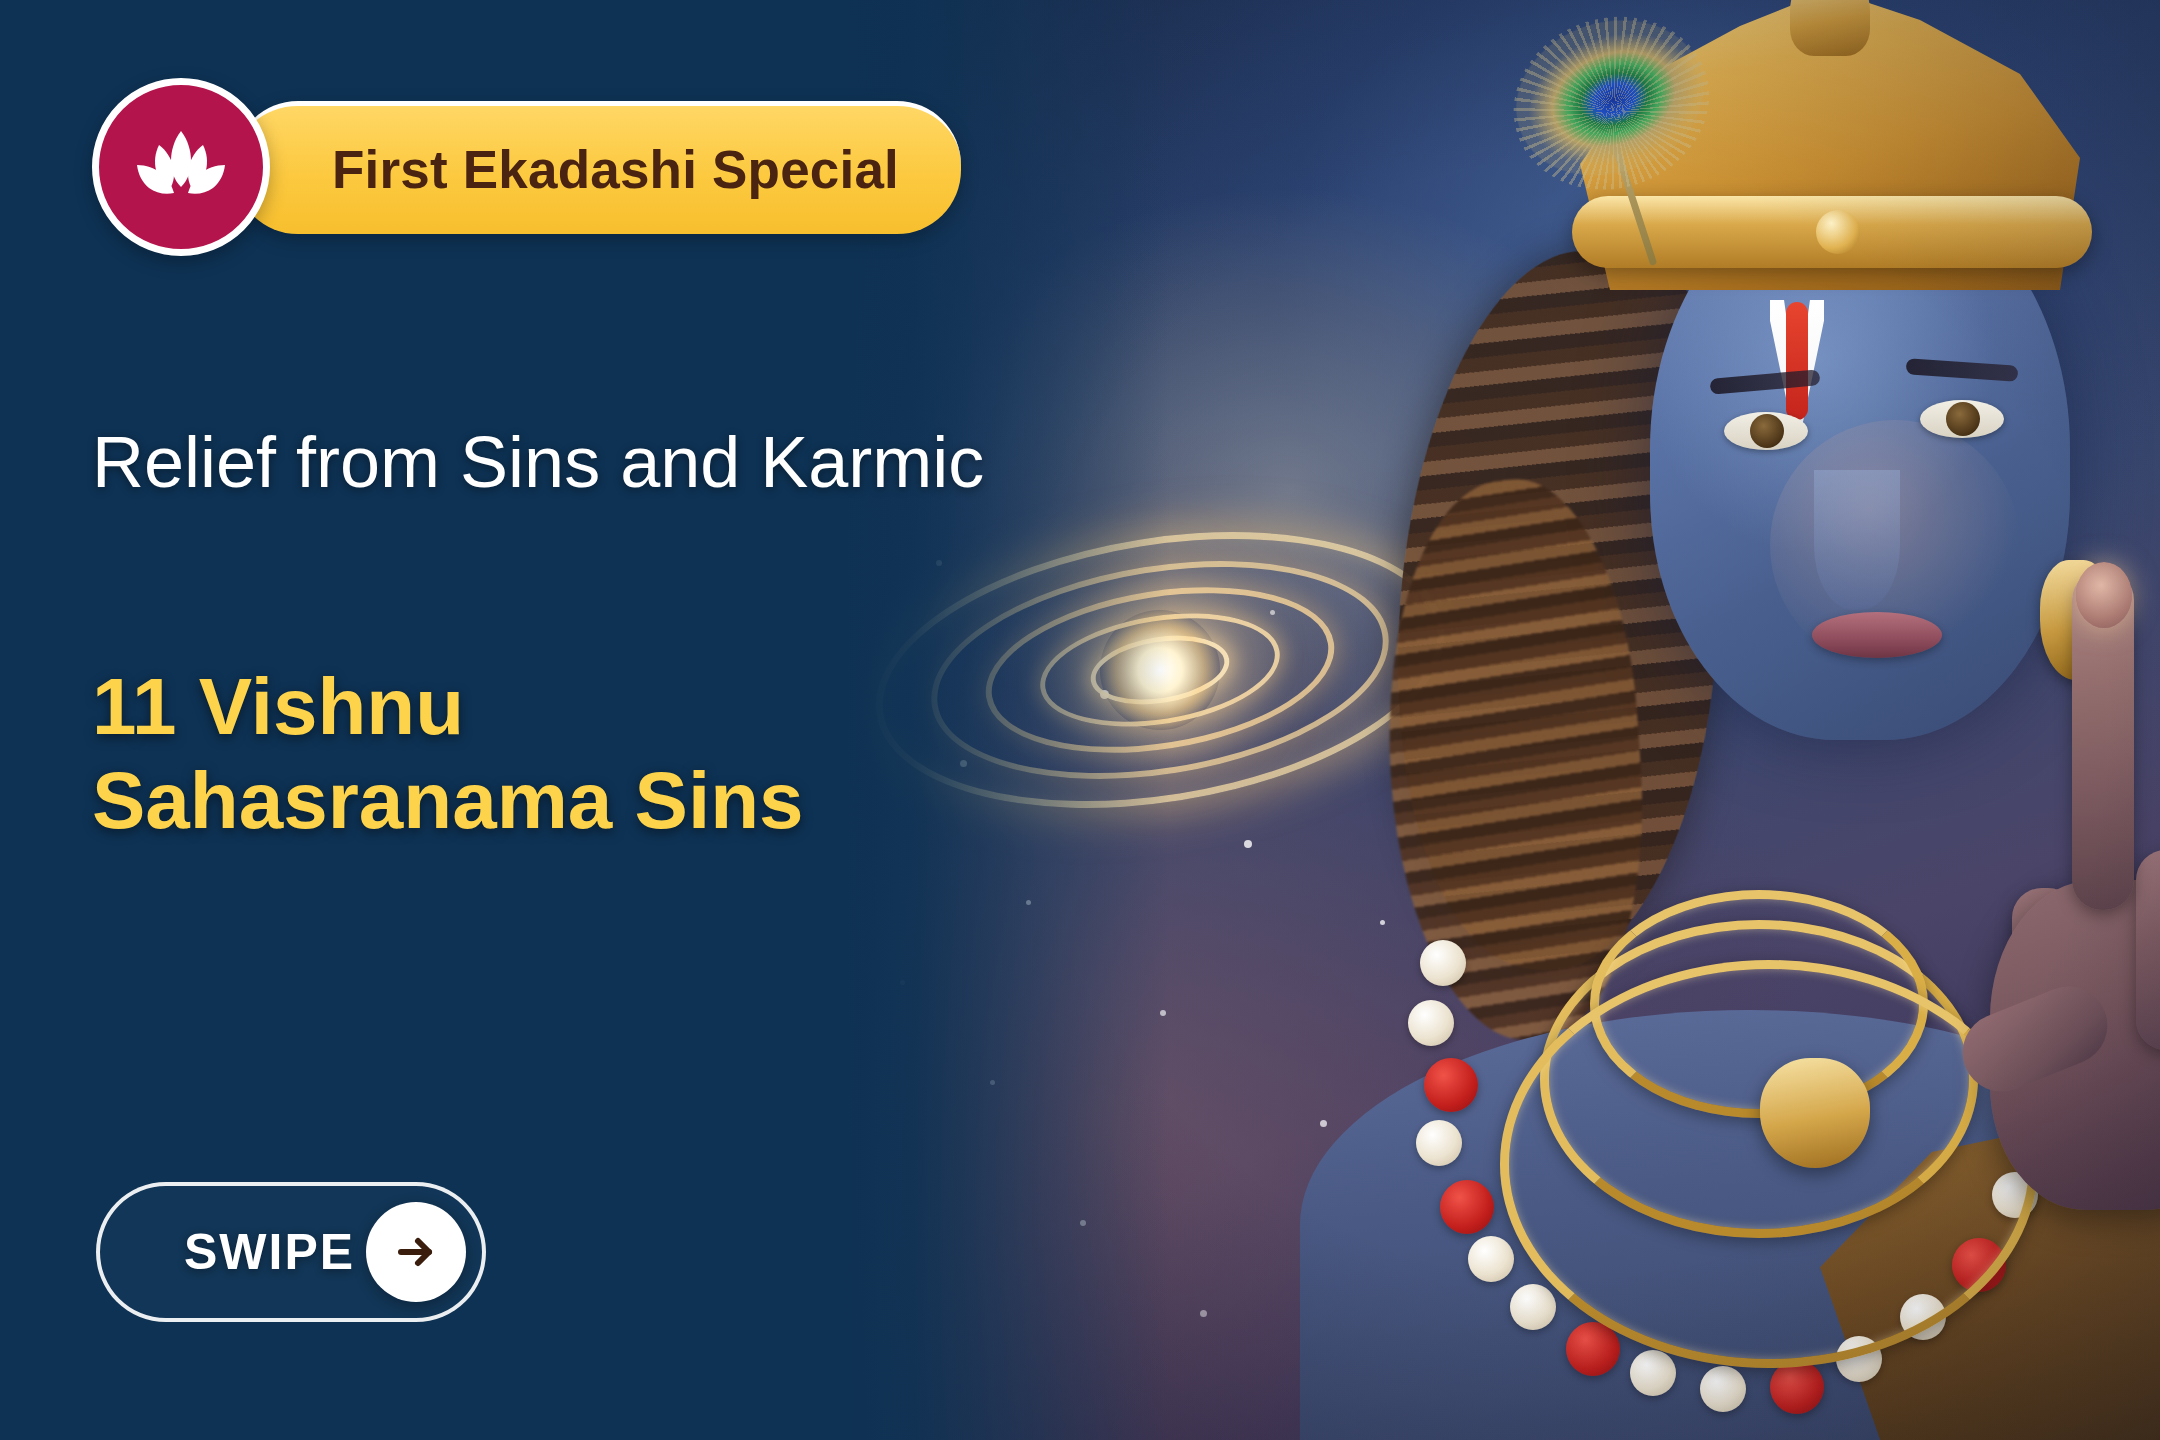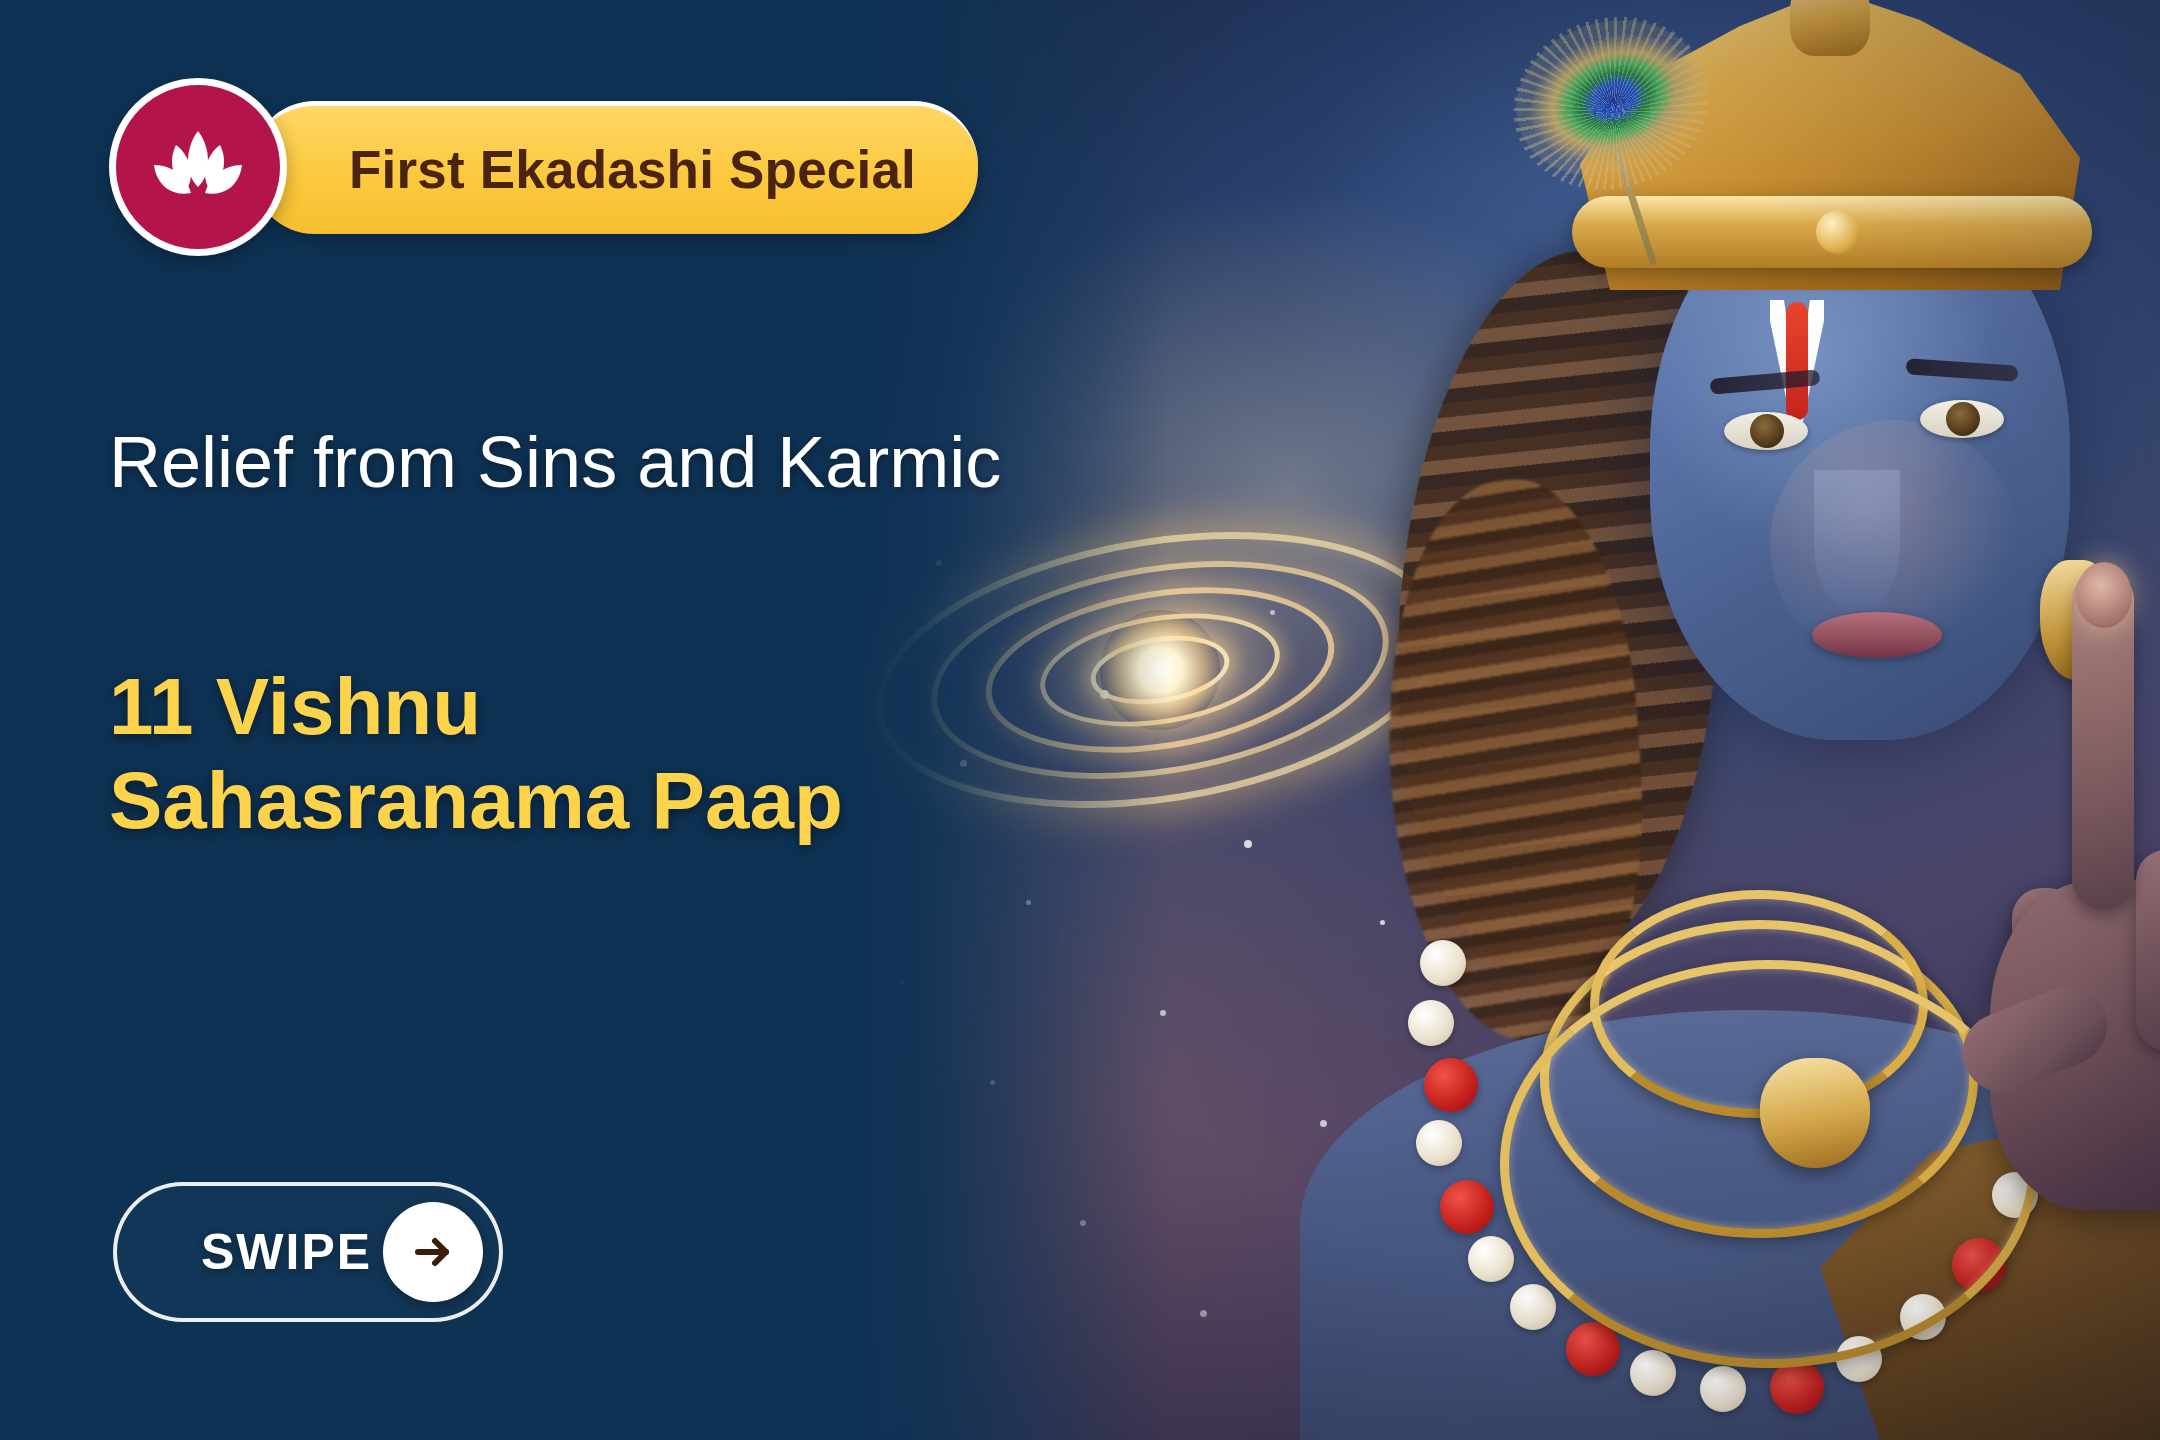--- a/index.html
+++ b/index.html
@@ -231,21 +231,21 @@
     background:linear-gradient(175deg,#5d6d9b 0%,#4a5a85 40%,#3a4668 100%);
   }
   .robe{
     position:absolute;left:620px;bottom:0;width:430px;height:320px;
     background:linear-gradient(170deg,#8a6330 0%,#6d4a22 50%,#4d3417 100%);
     clip-path:polygon(14% 100%, 0 46%, 26% 10%, 62% 0, 100% 24%, 100% 100%);
   }
 
   
   #content{
-    position:absolute;left:17px;top:0;width:1180px;height:1440px;
+    position:absolute;left:0;top:0;width:1180px;height:1440px;
     z-index:5;
   }
 
   
   .badge-row{
     position:absolute;left:92px;top:78px;height:178px;
     display:flex;align-items:center;
   }
   .logo-circle{
     position:relative;z-index:3;
@@ -439,21 +439,21 @@
         <span class="badge-text">First Ekadashi Special</span>
       </div>
     </div>
 
     <div class="subhead">
       <span class="ln">Relief from Sins and Karmic</span>
     </div>
 
     <div class="headline">
       <span class="ln">11 Vishnu</span>
-      <span class="ln">Sahasranama Paap</span>
+      <span class="ln">Sahasranama Sins</span>
     </div>
 
     <div class="swipe-btn">
       <span class="swipe-label">SWIPE</span>
       <span class="swipe-circle">
         <svg width="52" height="52" viewBox="0 0 52 52" aria-hidden="true">
           <g stroke="#3a1d0c" stroke-width="6" stroke-linecap="round" stroke-linejoin="round" fill="none">
             <line x1="11" y1="26" x2="39" y2="26"></line>
             <polyline points="28,15 39,26 28,37"></polyline>
           </g>

